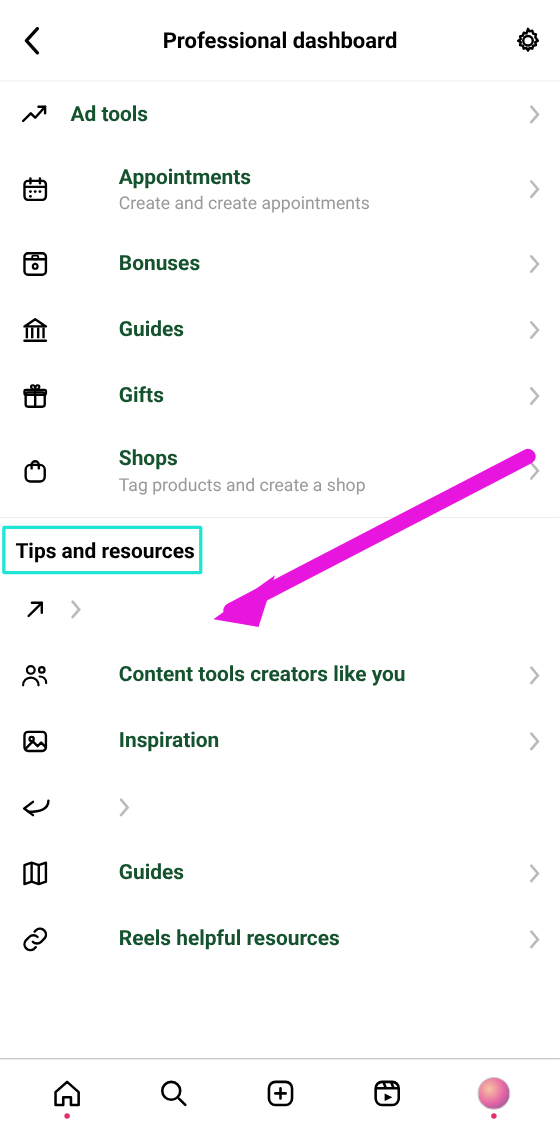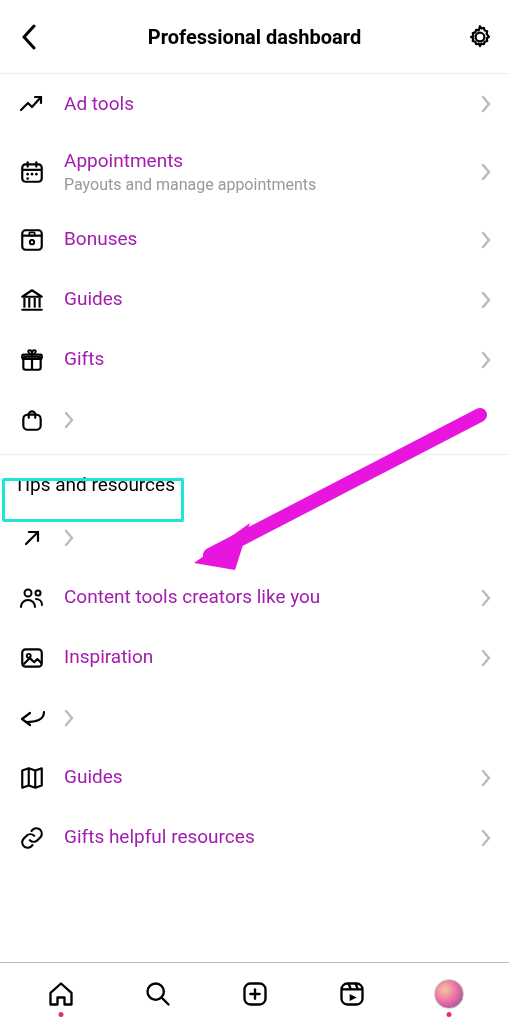--- a/index.html
+++ b/index.html
@@ -39,55 +39,55 @@
 
   
   .row {
     display: flex;
     align-items: center;
     padding: 16px 18px 16px 18px;
     min-height: 60px;
     cursor: pointer;
     position: relative;
   }
-  .row + .row { border-top: 0; }
+  .row + .row { border-top: 0; gap: 44px; }
   .row .icon-slot {
     width: 28px;
     height: 28px;
     display: flex;
     align-items: center;
     justify-content: center;
     margin-right: 18px;
     flex-shrink: 0;
   }
   .row .text {
     flex: 1;
     display: flex;
     flex-direction: column;
     justify-content: center;
   }
   .row .label {
     font-size: 19px;
-    font-weight: 400;
-    color: #a21caf;
+    font-weight: 700;
+    color: #14532d;
     line-height: 1.2;
   }
   .row .sub {
     font-size: 16px;
     color: #999;
     margin-top: 2px;
   }
   .chev {
     color: #bbb;
     flex-shrink: 0;
   }
 
   .section-title {
     font-size: 19px;
-    font-weight: 400;
+    font-weight: 700;
     padding: 18px 14px 12px 14px;
   }
   .section-divider {
     border-top: 1px solid #eee;
     margin-top: 4px;
   }
 
   
   .highlight-box {
     position: absolute;
@@ -193,21 +193,21 @@
           <line x1="8" y1="3" x2="8" y2="7" stroke="#000" stroke-width="2" stroke-linecap="round"></line>
           <line x1="16" y1="3" x2="16" y2="7" stroke="#000" stroke-width="2" stroke-linecap="round"></line>
           <circle cx="8" cy="14" r="1.2" fill="#000"></circle>
           <circle cx="12" cy="14" r="1.2" fill="#000"></circle>
           <circle cx="16" cy="14" r="1.2" fill="#000"></circle>
           <circle cx="8" cy="18" r="1.2" fill="#000"></circle>
         </svg>
     </div>
     <div class="text">
       <div class="label">Appointments</div>
-      <div class="sub">Payouts and manage appointments</div>
+      <div class="sub">Create and create appointments</div>
     </div>
     <svg class="chev" width="10" height="18" viewBox="0 0 10 18">
         <polyline points="2,2 8,9 2,16" fill="none" stroke="#bbb" stroke-width="2.4" stroke-linecap="round"></polyline>
       </svg>
   </div>
 
   <div class="row">
     <div class="icon-slot">
       <svg width="26" height="26" viewBox="0 0 24 24">
           <rect x="3" y="3" width="18" height="18" rx="3" fill="none" stroke="#000" stroke-width="2"></rect>
@@ -261,20 +261,24 @@
       </svg>
   </div>
 
   <div class="row">
     <div class="icon-slot">
       <svg width="26" height="26" viewBox="0 0 24 24">
           <rect x="4" y="7" width="16" height="14" rx="4" fill="none" stroke="#000" stroke-width="2"></rect>
           <path d="M9 10 V7 a3 3 0 0 1 6 0 V10" fill="none" stroke="#000" stroke-width="2" stroke-linecap="round"></path>
         </svg>
     </div>
+    <div class="text">
+      <div class="label">Shops</div>
+      <div class="sub">Tag products and create a shop</div>
+    </div>
     <svg class="chev" width="10" height="18" viewBox="0 0 10 18">
         <polyline points="2,2 8,9 2,16" fill="none" stroke="#bbb" stroke-width="2.4" stroke-linecap="round"></polyline>
       </svg>
   </div>
 
 </div>
 
 <div class="section-divider"></div>
 
 <div class="section-title">Tips and resources</div>
@@ -355,21 +359,21 @@
   </div>
 
   <div class="row">
     <div class="icon-slot">
       <svg width="26" height="26" viewBox="0 0 24 24">
           <path d="M10 14a5 5 0 0 0 7 0l3-3a5 5 0 0 0-7-7l-1.5 1.5" fill="none" stroke="#000" stroke-width="2" stroke-linecap="round"></path>
           <path d="M14 10a5 5 0 0 0-7 0l-3 3a5 5 0 0 0 7 7l1.5-1.5" fill="none" stroke="#000" stroke-width="2" stroke-linecap="round"></path>
         </svg>
     </div>
     <div class="text">
-        <div class="label">Gifts helpful resources</div>
+        <div class="label">Reels helpful resources</div>
       </div>
     <svg class="chev" width="10" height="18" viewBox="0 0 10 18">
         <polyline points="2,2 8,9 2,16" fill="none" stroke="#bbb" stroke-width="2.4" stroke-linecap="round"></polyline>
       </svg>
   </div>
 
 </div>
 
 <div class="highlight-box"></div>
 <svg class="arrow-svg" width="320" height="170" viewBox="0 0 320 170">

